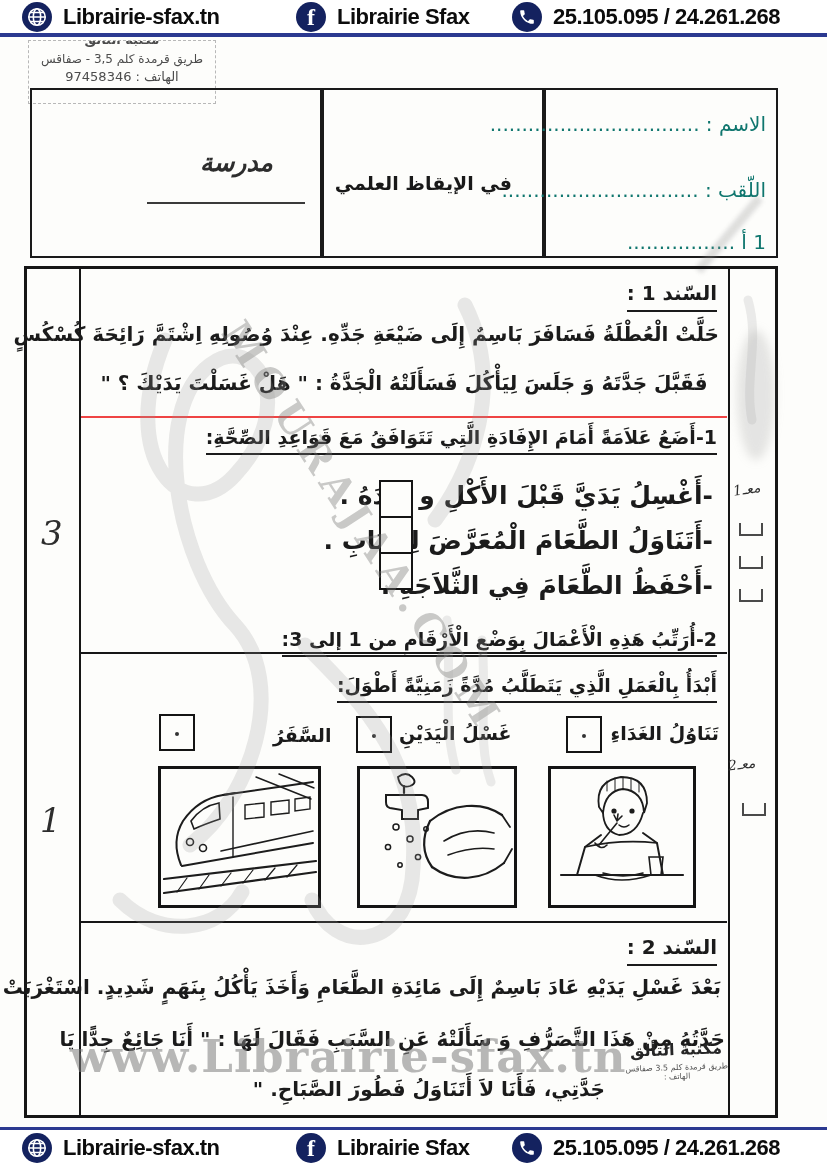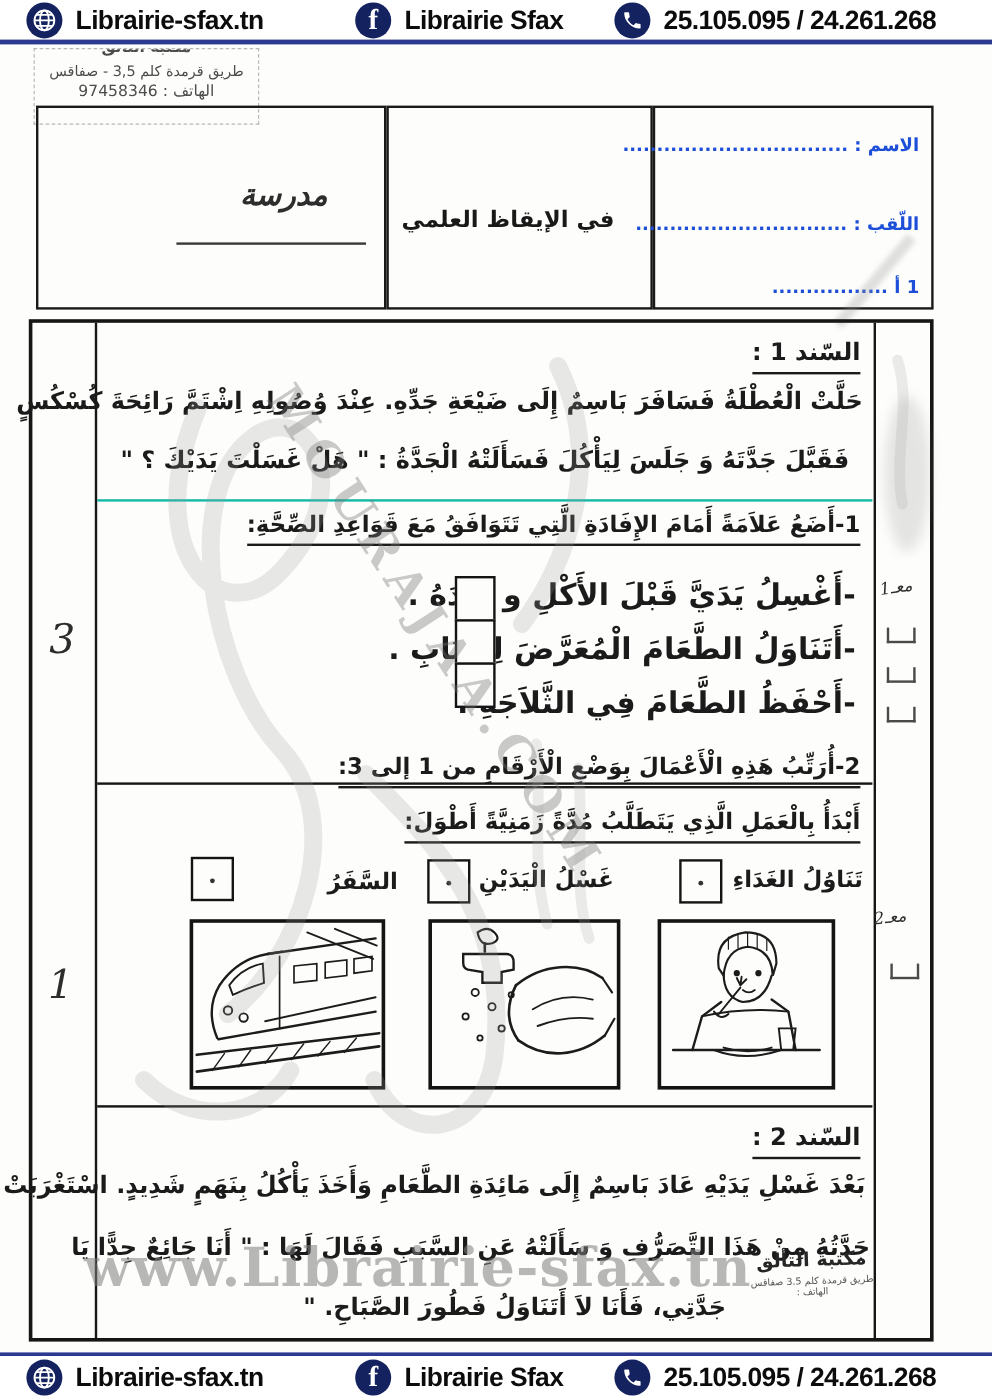--- a/index.html
+++ b/index.html
@@ -31,27 +31,27 @@
   
   .hbox{top:88px;height:170px;border:2px solid #1a1a1a;box-sizing:border-box;background:transparent;}
   .schoolbox{left:30px;width:292px;}
   .titlebox{left:322px;width:222px;direction:rtl;}
   .studentbox{left:544px;width:234px;direction:rtl;}
   .handwrit{font-family:"DejaVu Serif",serif;font-style:italic;color:#2d2d2d;}
   .school-word{left:168px;top:58px;font-size:25px;font-weight:bold;}
   .school-line{left:115px;top:112px;width:158px;border-top:2px solid #3a3a3a;}
   .titlebox .t1{right:14px;top:20px;font-size:19px;font-weight:bold;color:#191919;}
   .titlebox .t2{right:30px;top:82px;font-size:19px;font-weight:bold;color:#191919;}
-  .studfield{right:10px;font-size:15px;font-weight:bold;color:#1d4ed8;white-space:nowrap;}
+  .studfield{right:10px;font-size:20px;font-weight:normal;color:#0f766e;white-space:nowrap;}
   
   .mtable{left:24px;top:266px;width:754px;height:852px;border:3px solid #161616;box-sizing:border-box;}
   .leftcol{left:0;top:0;height:100%;width:54px;border-right:2px solid #161616;box-sizing:border-box;}
   .rightcol{right:0;top:0;height:100%;width:47px;border-left:2px solid #161616;box-sizing:border-box;}
   .sec{left:54px;width:646px;direction:rtl;box-sizing:border-box;}
-  .sec1{top:0;height:149px;border-bottom:2px solid #14b8a6;}
+  .sec1{top:0;height:149px;border-bottom:2px solid #ef4444;}
   .sec2{top:149px;height:236px;border-bottom:2px solid #161616;}
   .sec3{top:347px;height:307px;border-bottom:2px solid #161616;}
   .sec4{top:654px;height:148px;}
   .ar{color:#1b1b1b;font-weight:bold;}
   .hd{font-size:20px;border-bottom:2px solid #1b1b1b;padding-bottom:5px;white-space:nowrap;}
   .bodyline{font-size:20px;white-space:nowrap;}
   .item{font-size:25px;white-space:nowrap;}
   
   .stack{left:298px;top:62px;width:34px;}
   .stackcell{width:34px;height:38px;border:2px solid #141414;box-sizing:border-box;margin-top:-2px;background:#fdfdfb;}

